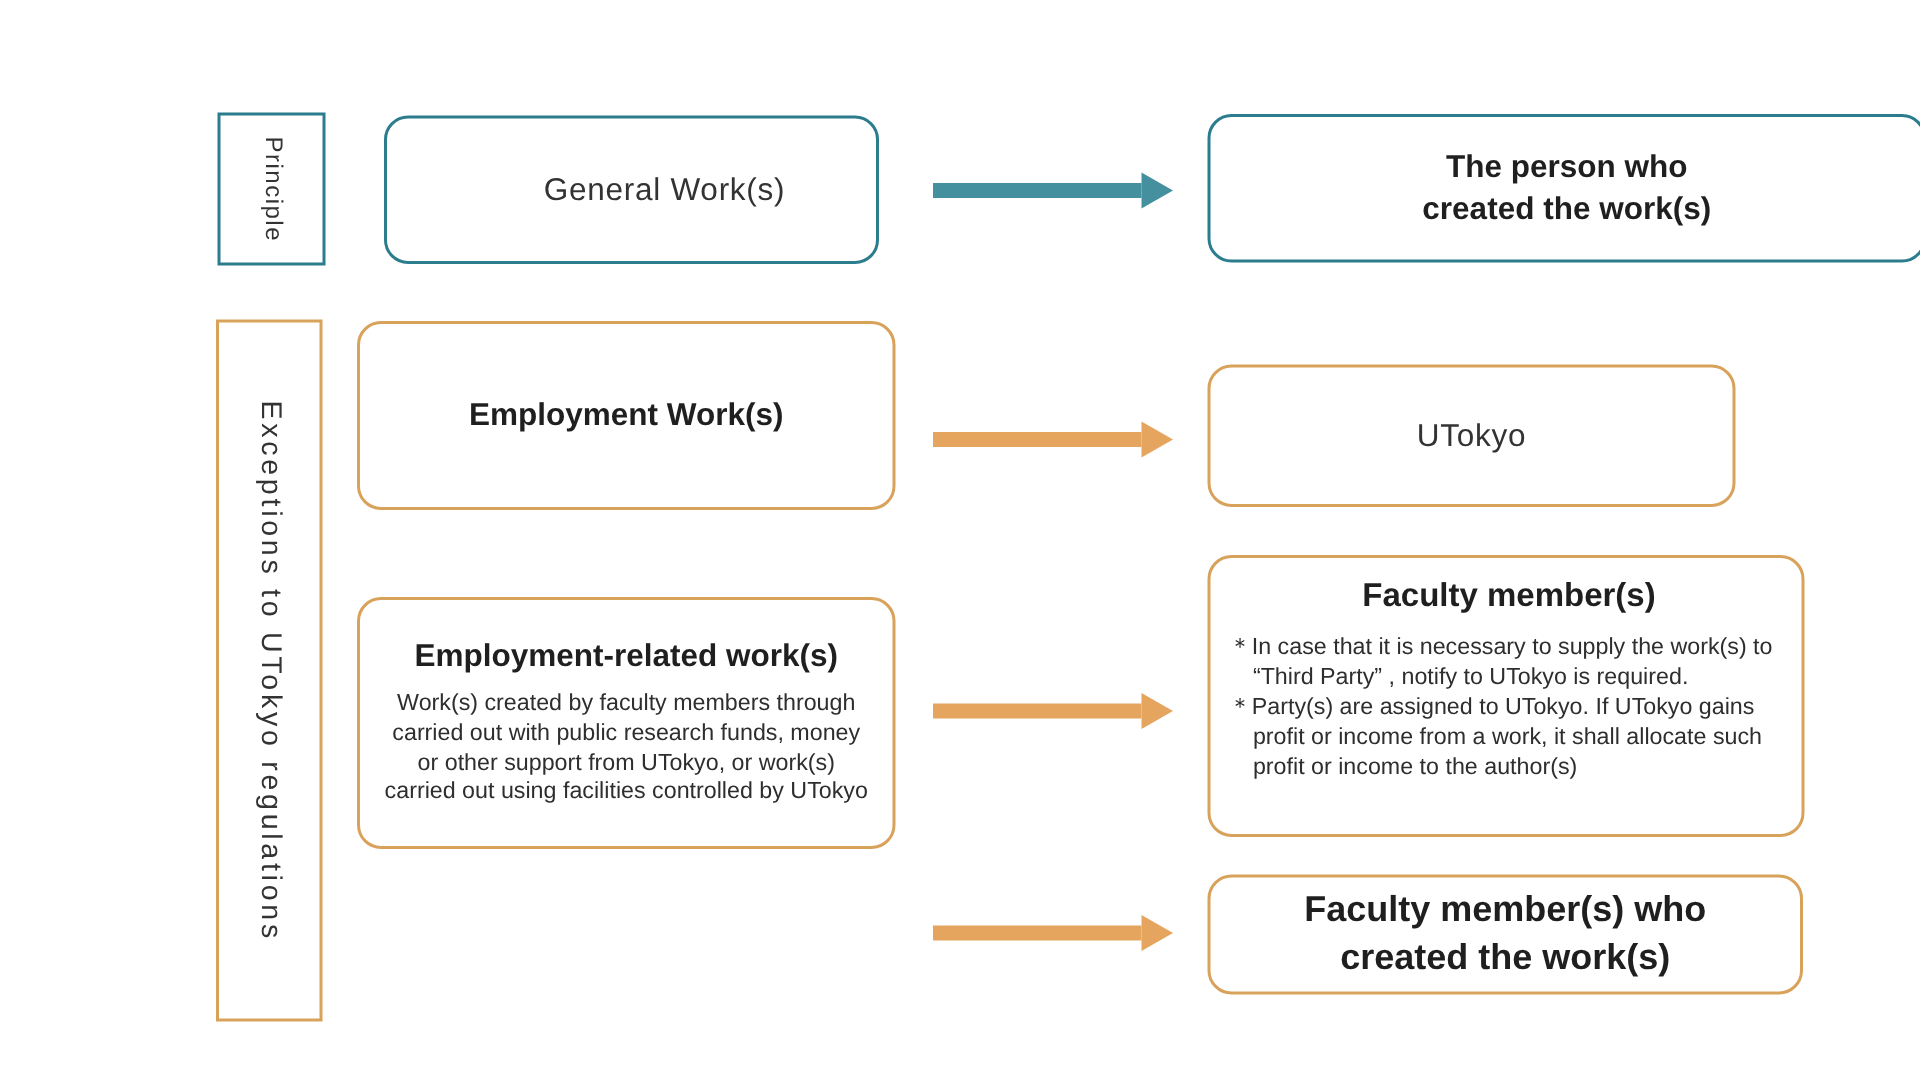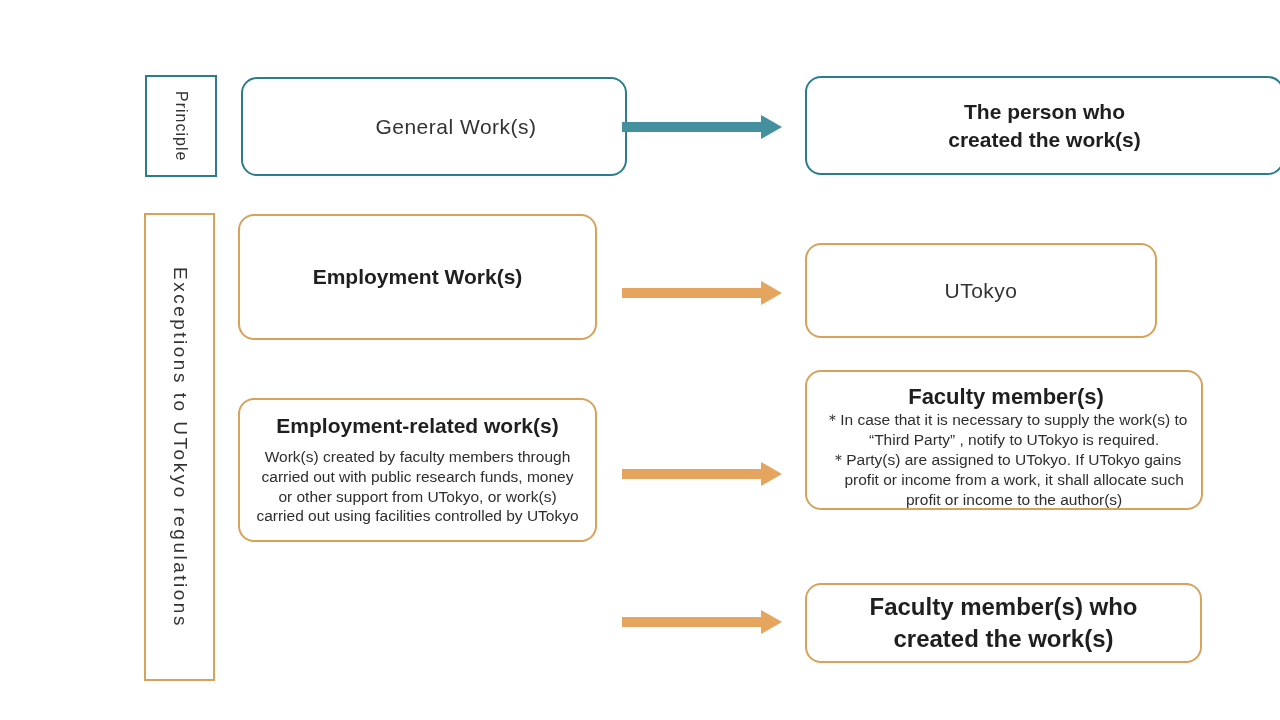--- a/index.html
+++ b/index.html
@@ -55,24 +55,25 @@
   .multiline      { white-space: pre-line; line-height: 1.32; }
   .body-text {
     font-size: 15.5px;
     line-height: 1.28;
     color: #2e2e2e;
     white-space: normal;
     margin-top: 13px;
   }
   .notes {
     width: 100%;
-    text-align: center;
+    text-align: left;
     font-size: 15.5px;
     line-height: 1.29;
     color: #2e2e2e;
+    margin-top: 12px;
   }
   .note-item {
     padding-left: 1.05em;
     text-indent: -1.05em;
   }
 
   
   .arrow {
     position: absolute;
     display: flex;
@@ -95,21 +96,21 @@
 <div id="canvas">
 
   <div id="principle-box" class="side-label-box" style="left:145px; top:75px; width:72px; height:102px;">
     <span class="vtext">Principle</span>
   </div>
 
   <div id="exceptions-box" class="side-label-box" style="left:144px; top:213px; width:71px; height:468px;">
     <span class="vtext">Exceptions to UTokyo regulations</span>
   </div>
 
-  <div class="box teal-box" style="left:241px; top:77px; width:386px; height:99px;padding-left:44px;">
+  <div class="box teal-box" style="left:256px; top:77px; width:330px; height:99px;padding-left:44px;">
     <div class="title-lg">General Work(s)</div>
   </div>
 
   <div class="arrow arrow-teal" style="left:622px; top:115px; width:160px;">
     <div class="shaft"></div>
     <div class="head"></div>
   </div>
 
   <div class="box teal-box" style="left:805px; top:76px; width:479px; height:99px;">
     <div class="title-bold multiline">The person who
@@ -122,31 +123,31 @@
 
   <div class="arrow arrow-orange" style="left:622px; top:281px; width:160px;">
     <div class="shaft"></div>
     <div class="head"></div>
   </div>
 
   <div class="box orange-box" style="left:805px; top:243px; width:352px; height:95px;">
     <div class="title-lg">UTokyo</div>
   </div>
 
-  <div class="box orange-box" style="left:238px; top:398px; width:359px; height:144px; padding:8px 14px;">
+  <div class="box orange-box" style="left:238px; top:398px; width:359px; height:168px; padding:8px 14px;">
     <div class="title-bold">Employment-related work(s)</div>
     <div class="body-text" style="max-width:328px; margin-top:9px;">Work(s) created by faculty members through carried out with public research funds, money or other support from UTokyo, or work(s) carried out using facilities controlled by UTokyo</div>
   </div>
 
   <div class="arrow arrow-orange" style="left:622px; top:462px; width:160px;">
     <div class="shaft"></div>
     <div class="head"></div>
   </div>
 
-  <div class="box orange-box" style="left:805px; top:370px; width:398px; height:140px; padding:12px 8px 10px 12px; justify-content:flex-start;">
+  <div class="box orange-box" style="left:805px; top:370px; width:398px; height:188px; padding:12px 8px 10px 12px; justify-content:flex-start;">
     <div class="title-bold" style="font-size:22px;">Faculty member(s)</div>
     <div class="notes">
       <div class="note-item">＊In case that it is necessary to supply the work(s) to “Third Party” , notify to UTokyo is required.</div>
       <div class="note-item">＊Party(s) are assigned to UTokyo. If UTokyo gains profit or income from a work, it shall allocate such profit or income to the author(s)</div>
     </div>
   </div>
 
 
   <div class="arrow arrow-orange" style="left:622px; top:610px; width:160px;">
     <div class="shaft"></div>

